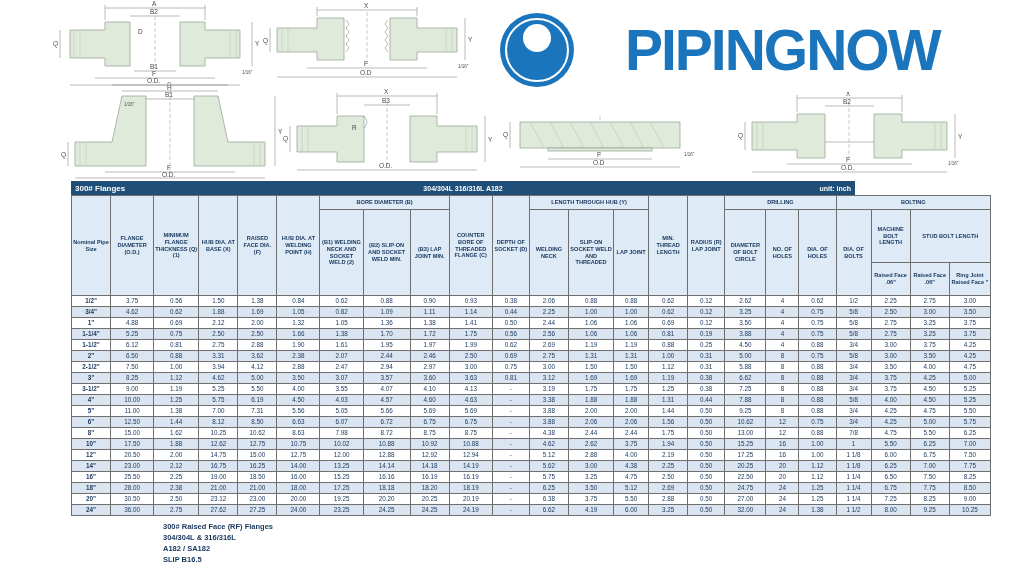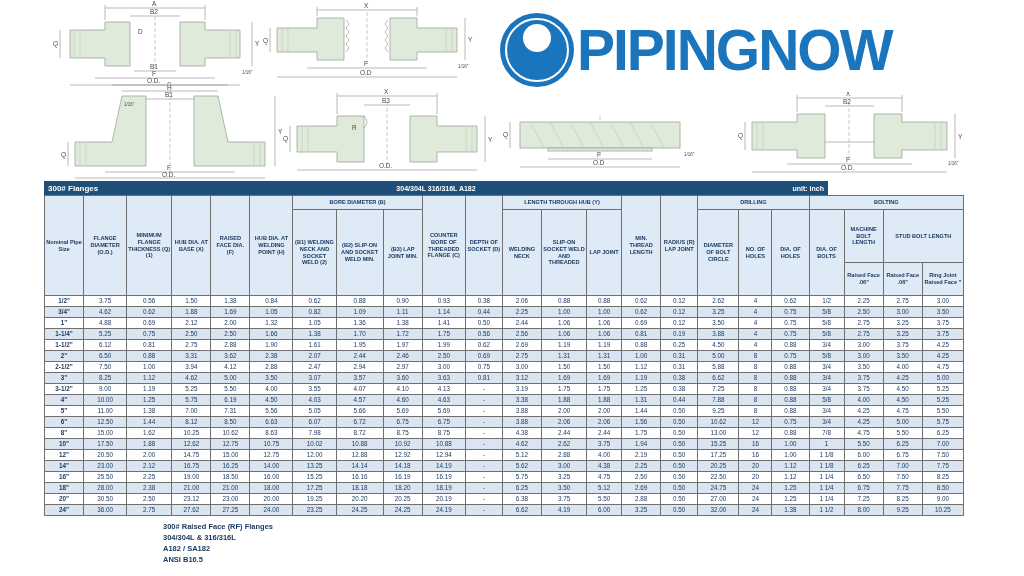--- a/index.html
+++ b/index.html
@@ -9,26 +9,26 @@
   }
   
   .drawing{position:absolute;}
   .flange{fill:#dfeada;stroke:#9aa79a;stroke-width:0.8;}
   .dim{stroke:#8c8c8c;stroke-width:0.6;fill:none;}
   .cline{stroke:#cf9a9a;stroke-width:0.6;stroke-dasharray:4 2;}
   .hatch{stroke:#b3c6ae;stroke-width:0.5;}
   svg text{font-family:"Liberation Sans",sans-serif;font-size:6.5px;fill:#4a4a4a;}
   svg text.tiny{font-size:4.5px;}
   
-  .logo{position:absolute;left:497px;top:10px;display:flex;align-items:center;}
+  .logo{position:absolute;left:497px;top:10px;display:flex;align-items:center;gap:48px;}
   .logo-text{
     font-size:57px;font-weight:bold;color:#1b75bc;letter-spacing:-2px;line-height:78px;
   }
   
-  .sheet{position:absolute;left:44px;top:181px;width:784px;}
+  .sheet{position:absolute;left:71px;top:181px;width:784px;}
   .titlebar{
     height:14px;background:#1f4e79;color:#ffffff;font-size:8px;font-weight:bold;
     display:flex;align-items:center;position:relative;padding:0 4px;box-sizing:border-box;
   }
   .titlebar .tb-center{position:absolute;left:0;right:0;text-align:center;font-weight:bold;font-size:7px;}
   .titlebar .tb-right{margin-left:auto;font-size:7px;}
   table{border-collapse:collapse;width:920px;table-layout:fixed;}
   th,td{
     border:1px solid #6f6f6f;text-align:center;vertical-align:middle;
     padding:0;line-height:1.2;overflow:hidden;
@@ -786,14 +786,14 @@
           <td>10.25</td>
         </tr>
       </tbody>
   </table>
 </div>
 
 <div class="footer">
   <div>300# Raised Face (RF) Flanges</div>
   <div>304/304L &amp; 316/316L</div>
   <div>A182 / SA182</div>
-  <div>ANSI B16.5</div>
+  <div>SLIP B16.5</div>
 </div>
 
 </body></html>

